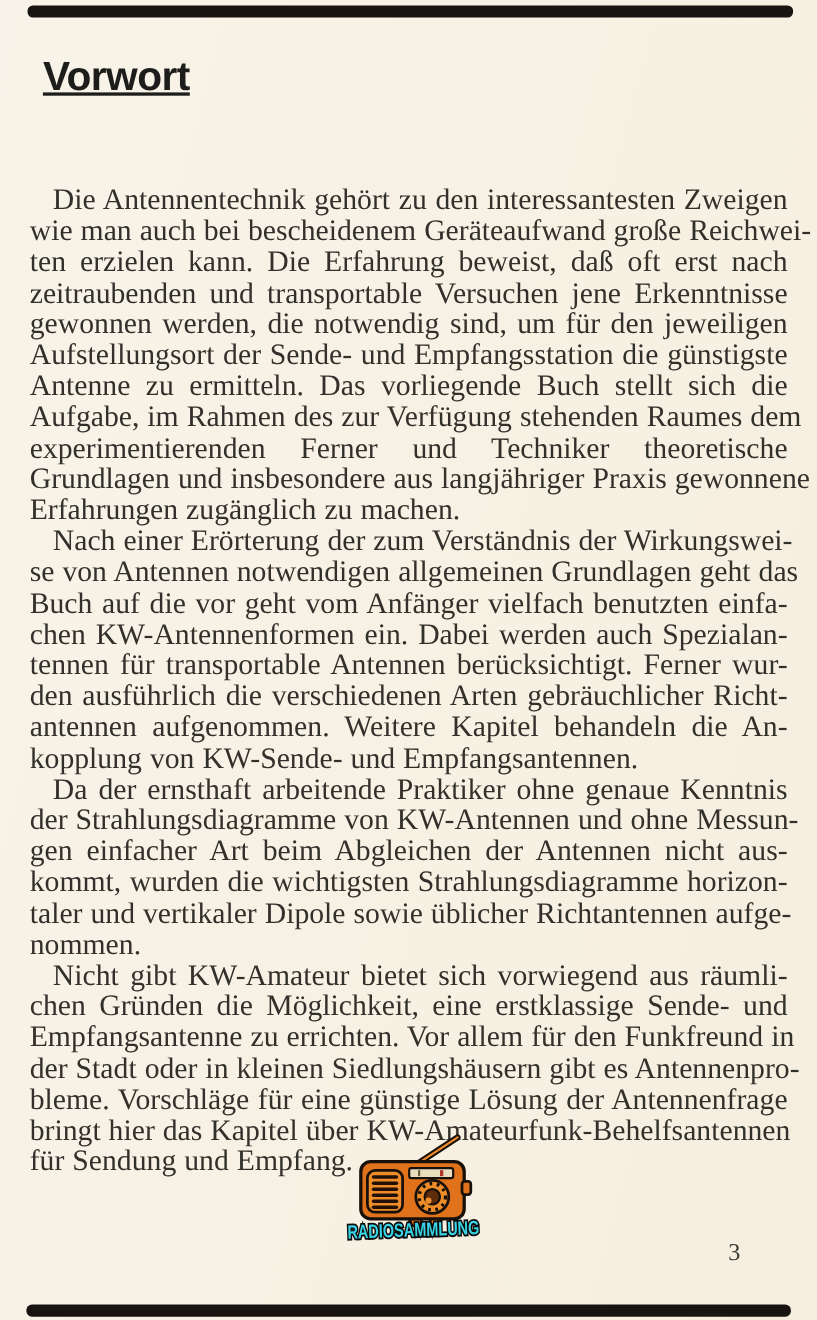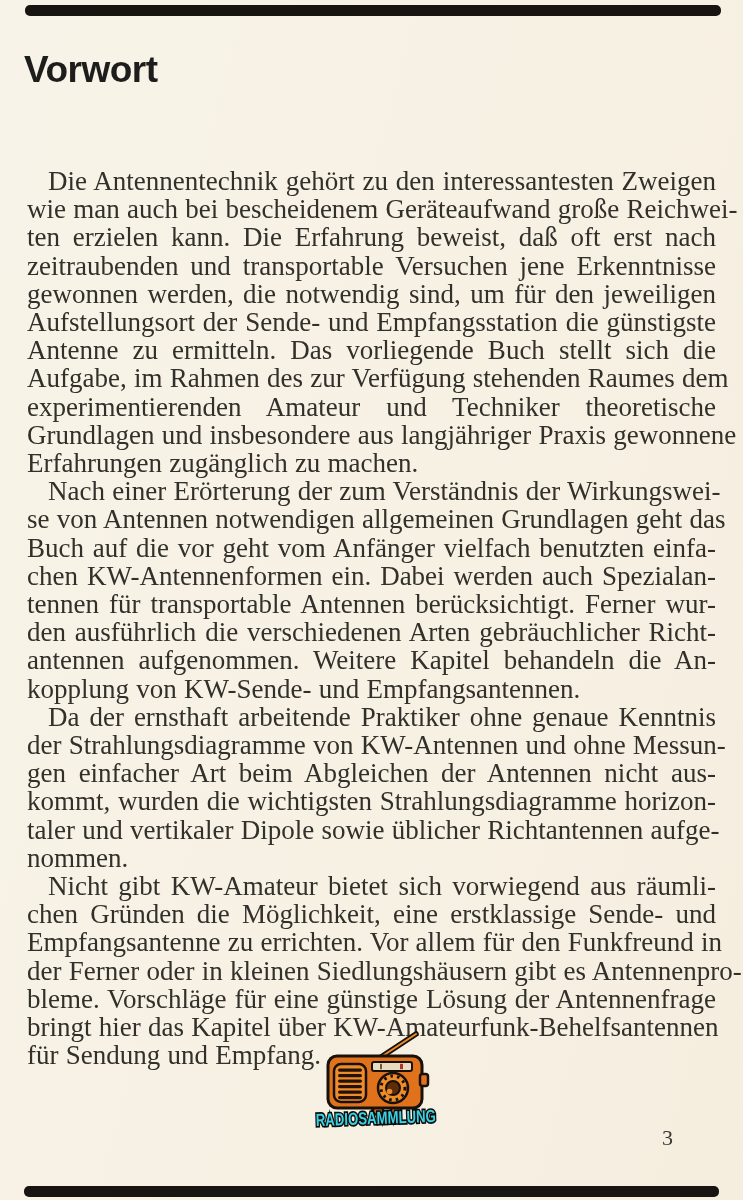--- a/index.html
+++ b/index.html
@@ -8,24 +8,24 @@
     position:relative;width:743px;height:1200px;
     background:linear-gradient(105deg,#f8f3e8 0%,#f7f1e4 55%,#f5eedf 100%);
     font-family:"Liberation Serif", serif;
   }
   
   .scan-bar{position:absolute;background:#171411;border-radius:5px;}
   .scan-bar.top{left:25px;top:5px;width:696px;height:11px;}
   .scan-bar.bottom{left:24px;top:1186px;width:695px;height:11px;}
 
   .title{
-    position:absolute;left:24px;top:50px;margin:0;
+    position:absolute;left:39px;top:50px;margin:0;
     font-family:"Liberation Sans", sans-serif;
     font-size:37px;font-weight:bold;letter-spacing:-0.5px;
-    color:#1d1d1b;line-height:1.1;
+    color:#1d1d1b;line-height:1.1;text-decoration:underline;
   }
   .text-block{
     position:absolute;left:27px;top:167px;width:689px;
     font-size:27px;line-height:28.2px;color:#32302b;
     word-spacing:0.5px;
   }
   .bodyline{
     text-align:justify;
     text-align-last:justify;
     white-space:nowrap;
@@ -56,41 +56,41 @@
 
   <div class="text-block" id="text-block">
       <div class="bodyline firstline">Die Antennentechnik gehört zu den interessantesten Zweigen</div>
       <div class="bodyline">wie man auch bei bescheidenem Geräteaufwand große Reichwei-</div>
       <div class="bodyline">ten erzielen kann. Die Erfahrung beweist, daß oft erst nach</div>
       <div class="bodyline">zeitraubenden und transportable Versuchen jene Erkenntnisse</div>
       <div class="bodyline">gewonnen werden, die notwendig sind, um für den jeweiligen</div>
       <div class="bodyline">Aufstellungsort der Sende- und Empfangsstation die günstigste</div>
       <div class="bodyline">Antenne zu ermitteln. Das vorliegende Buch stellt sich die</div>
       <div class="bodyline">Aufgabe, im Rahmen des zur Verfügung stehenden Raumes dem</div>
-      <div class="bodyline">experimentierenden Amateur und Techniker theoretische</div>
+      <div class="bodyline">experimentierenden Ferner und Techniker theoretische</div>
       <div class="bodyline">Grundlagen und insbesondere aus langjähriger Praxis gewonnene</div>
       <div class="bodyline lastline">Erfahrungen zugänglich zu machen.</div>
       <div class="bodyline firstline">Nach einer Erörterung der zum Verständnis der Wirkungswei-</div>
       <div class="bodyline">se von Antennen notwendigen allgemeinen Grundlagen geht das</div>
       <div class="bodyline">Buch auf die vor geht vom Anfänger vielfach benutzten einfa-</div>
       <div class="bodyline">chen KW-Antennenformen ein. Dabei werden auch Spezialan-</div>
       <div class="bodyline">tennen für transportable Antennen berücksichtigt. Ferner wur-</div>
       <div class="bodyline">den ausführlich die verschiedenen Arten gebräuchlicher Richt-</div>
       <div class="bodyline">antennen aufgenommen. Weitere Kapitel behandeln die An-</div>
       <div class="bodyline lastline">kopplung von KW-Sende- und Empfangsantennen.</div>
       <div class="bodyline firstline">Da der ernsthaft arbeitende Praktiker ohne genaue Kenntnis</div>
       <div class="bodyline">der Strahlungsdiagramme von KW-Antennen und ohne Messun-</div>
       <div class="bodyline">gen einfacher Art beim Abgleichen der Antennen nicht aus-</div>
       <div class="bodyline">kommt, wurden die wichtigsten Strahlungsdiagramme horizon-</div>
       <div class="bodyline">taler und vertikaler Dipole sowie üblicher Richtantennen aufge-</div>
       <div class="bodyline lastline">nommen.</div>
       <div class="bodyline firstline">Nicht gibt KW-Amateur bietet sich vorwiegend aus räumli-</div>
       <div class="bodyline">chen Gründen die Möglichkeit, eine erstklassige Sende- und</div>
       <div class="bodyline">Empfangsantenne zu errichten. Vor allem für den Funkfreund in</div>
-      <div class="bodyline">der Ferner oder in kleinen Siedlungshäusern gibt es Antennenpro-</div>
+      <div class="bodyline">der Stadt oder in kleinen Siedlungshäusern gibt es Antennenpro-</div>
       <div class="bodyline">bleme. Vorschläge für eine günstige Lösung der Antennenfrage</div>
       <div class="bodyline">bringt hier das Kapitel über KW-Amateurfunk-Behelfsantennen</div>
       <div class="bodyline lastline">für Sendung und Empfang.</div>
     </div>
 
   <div class="watermark">
     <svg viewBox="0 0 128 104" xmlns="http://www.w3.org/2000/svg">
 
       <path d="M66 33 L104 8" stroke="#18100a" stroke-width="5.5" stroke-linecap="round"></path>
       <path d="M66 33 L104 8" stroke="#ef8c2a" stroke-width="2" stroke-linecap="round"></path>

